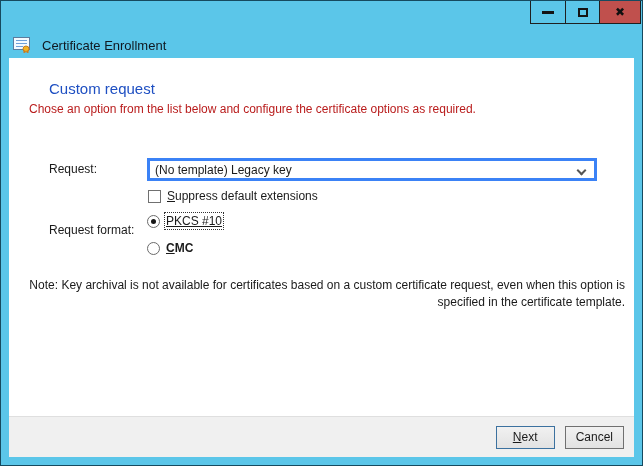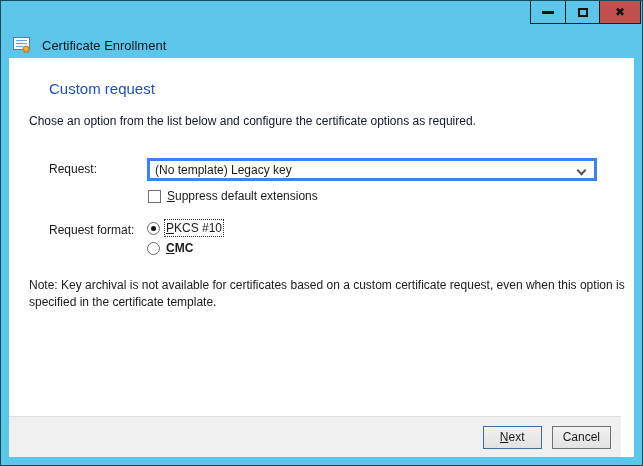--- a/index.html
+++ b/index.html
@@ -24,52 +24,52 @@
   .glyph-min{width:12px;height:3px;background:#141414;}
   .glyph-max{width:10px;height:9px;border:2px solid #141414;background:transparent;}
   .glyph-close{font-size:12px;font-weight:bold;color:#101010;line-height:1;}
   
   .panel{
     position:absolute;left:8px;right:8px;top:57px;bottom:8px;
     background:#ffffff;
     padding-left:8px;
   }
   .heading{position:absolute;left:40px;top:22px;font-size:15px;color:#1E4FC2;}
-  .desc{position:absolute;left:20px;top:56px;font-size:12px;color:#0f172a;white-space:nowrap;}
+  .desc{position:absolute;left:20px;top:44px;font-size:12px;color:#b91c1c;white-space:nowrap;}
   .field-label{position:absolute;font-size:12px;color:#1a1a1a;}
   .tpl-label{left:40px;top:104px;}
   .combobox{
     position:absolute;left:138px;top:100px;width:450px;height:23px;
     border:3px solid #3b82f6;background:#ffffff;
     font-size:12px;display:flex;align-items:center;
     padding:0 22px 0 5px;cursor:default;
   }
   .combo-chevron{
     position:absolute;right:9px;top:6px;width:7px;height:7px;
     border-right:2px solid #555;border-bottom:2px solid #555;
     transform:rotate(45deg);
   }
   .checkbox-row{position:absolute;left:139px;top:131px;display:flex;align-items:center;gap:6px;text-align:center;}
   .checkbox{width:13px;height:13px;border:1px solid #707070;background:#ffffff;position:relative;}
   .cb-label,.radio-label{font-size:12px;color:#1a1a1a;}
   .accesskey{text-decoration:underline;}
   .rf-label{left:40px;top:165px;}
   .radio-row{position:absolute;left:138px;display:flex;align-items:center;gap:6px;}
-  .radio-row.r1{top:163px;}
+  .radio-row.r1{top:156px;text-decoration:underline;}
   .radio-row.r2{top:183px;font-weight:bold;}
   .radio{width:13px;height:13px;border:1px solid #6b6b6b;border-radius:50%;background:#ffffff;position:relative;}
   .radio.checked::after{
     content:"";position:absolute;left:3px;top:3px;width:5px;height:5px;
     border-radius:50%;background:#161616;
   }
   .radio-label.focused{outline:1px dotted #333;outline-offset:1px;}
-  .note{position:absolute;left:20px;top:219px;width:596px;font-size:12px;line-height:17px;color:#1a1a1a;}
+  .note{position:absolute;left:20px;top:219px;width:596px;font-size:12px;line-height:17px;color:#1a1a1a;text-align:right;}
   
   .footer{
-    position:absolute;left:0;right:13px;bottom:0;height:41px;
+    position:absolute;left:0;right:0;bottom:0;height:41px;
     background:#F0F0F0;border-top:1px solid #DFDFDF;
     display:flex;align-items:center;justify-content:flex-end;
     gap:10px;padding-right:10px;
   }
   .btn{
     min-width:59px;height:23px;
     background:linear-gradient(#f1f1f1,#e2e2e2);
     border:1px solid #707070;
     font-size:12px;font-family:inherit;color:#1a1a1a;
     display:flex;align-items:center;justify-content:center;

